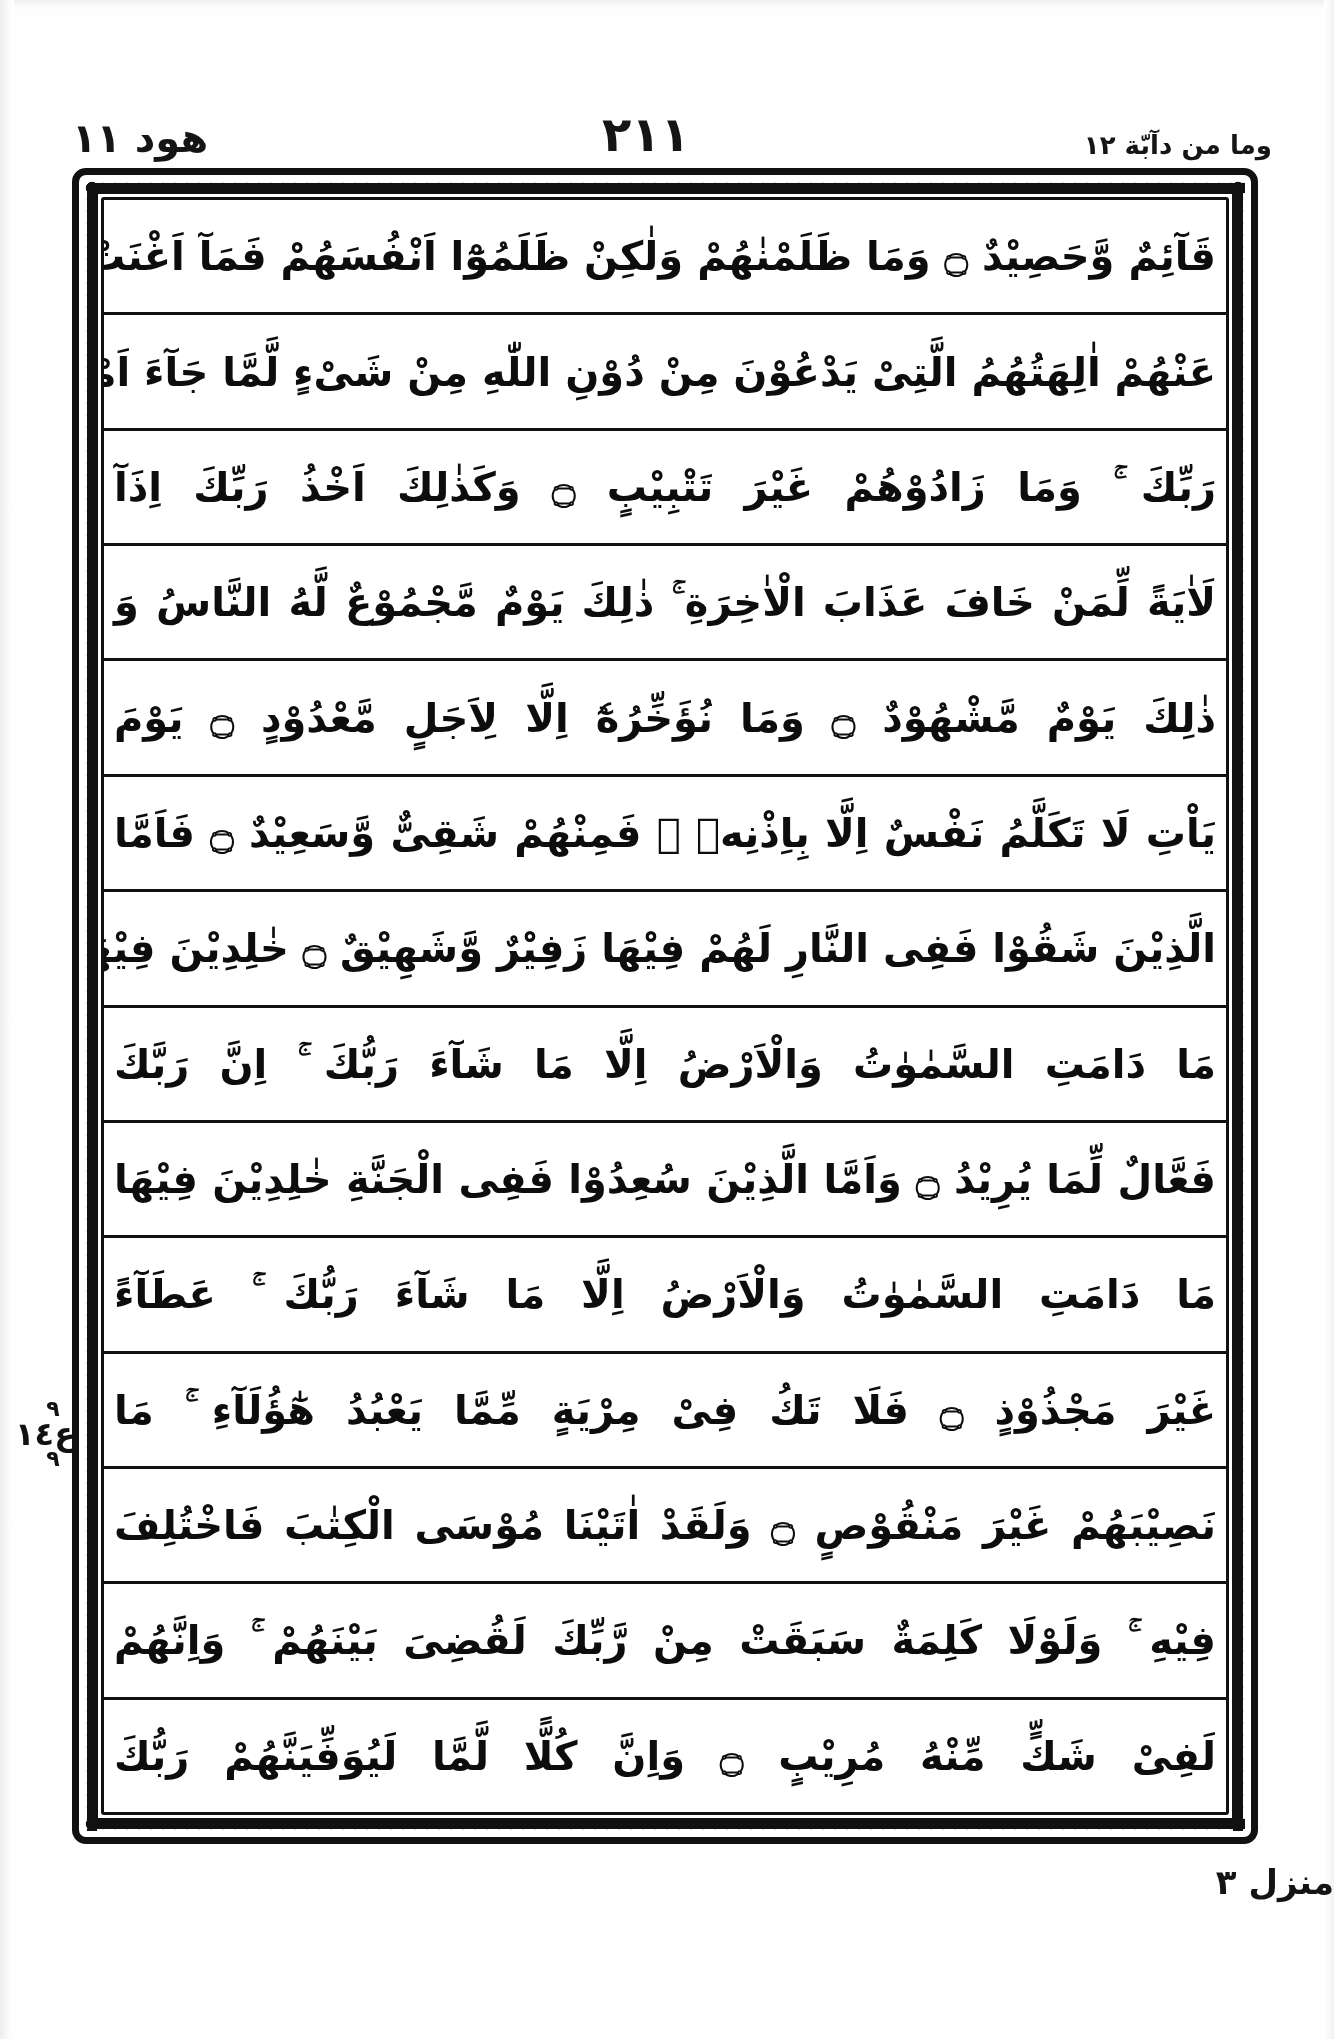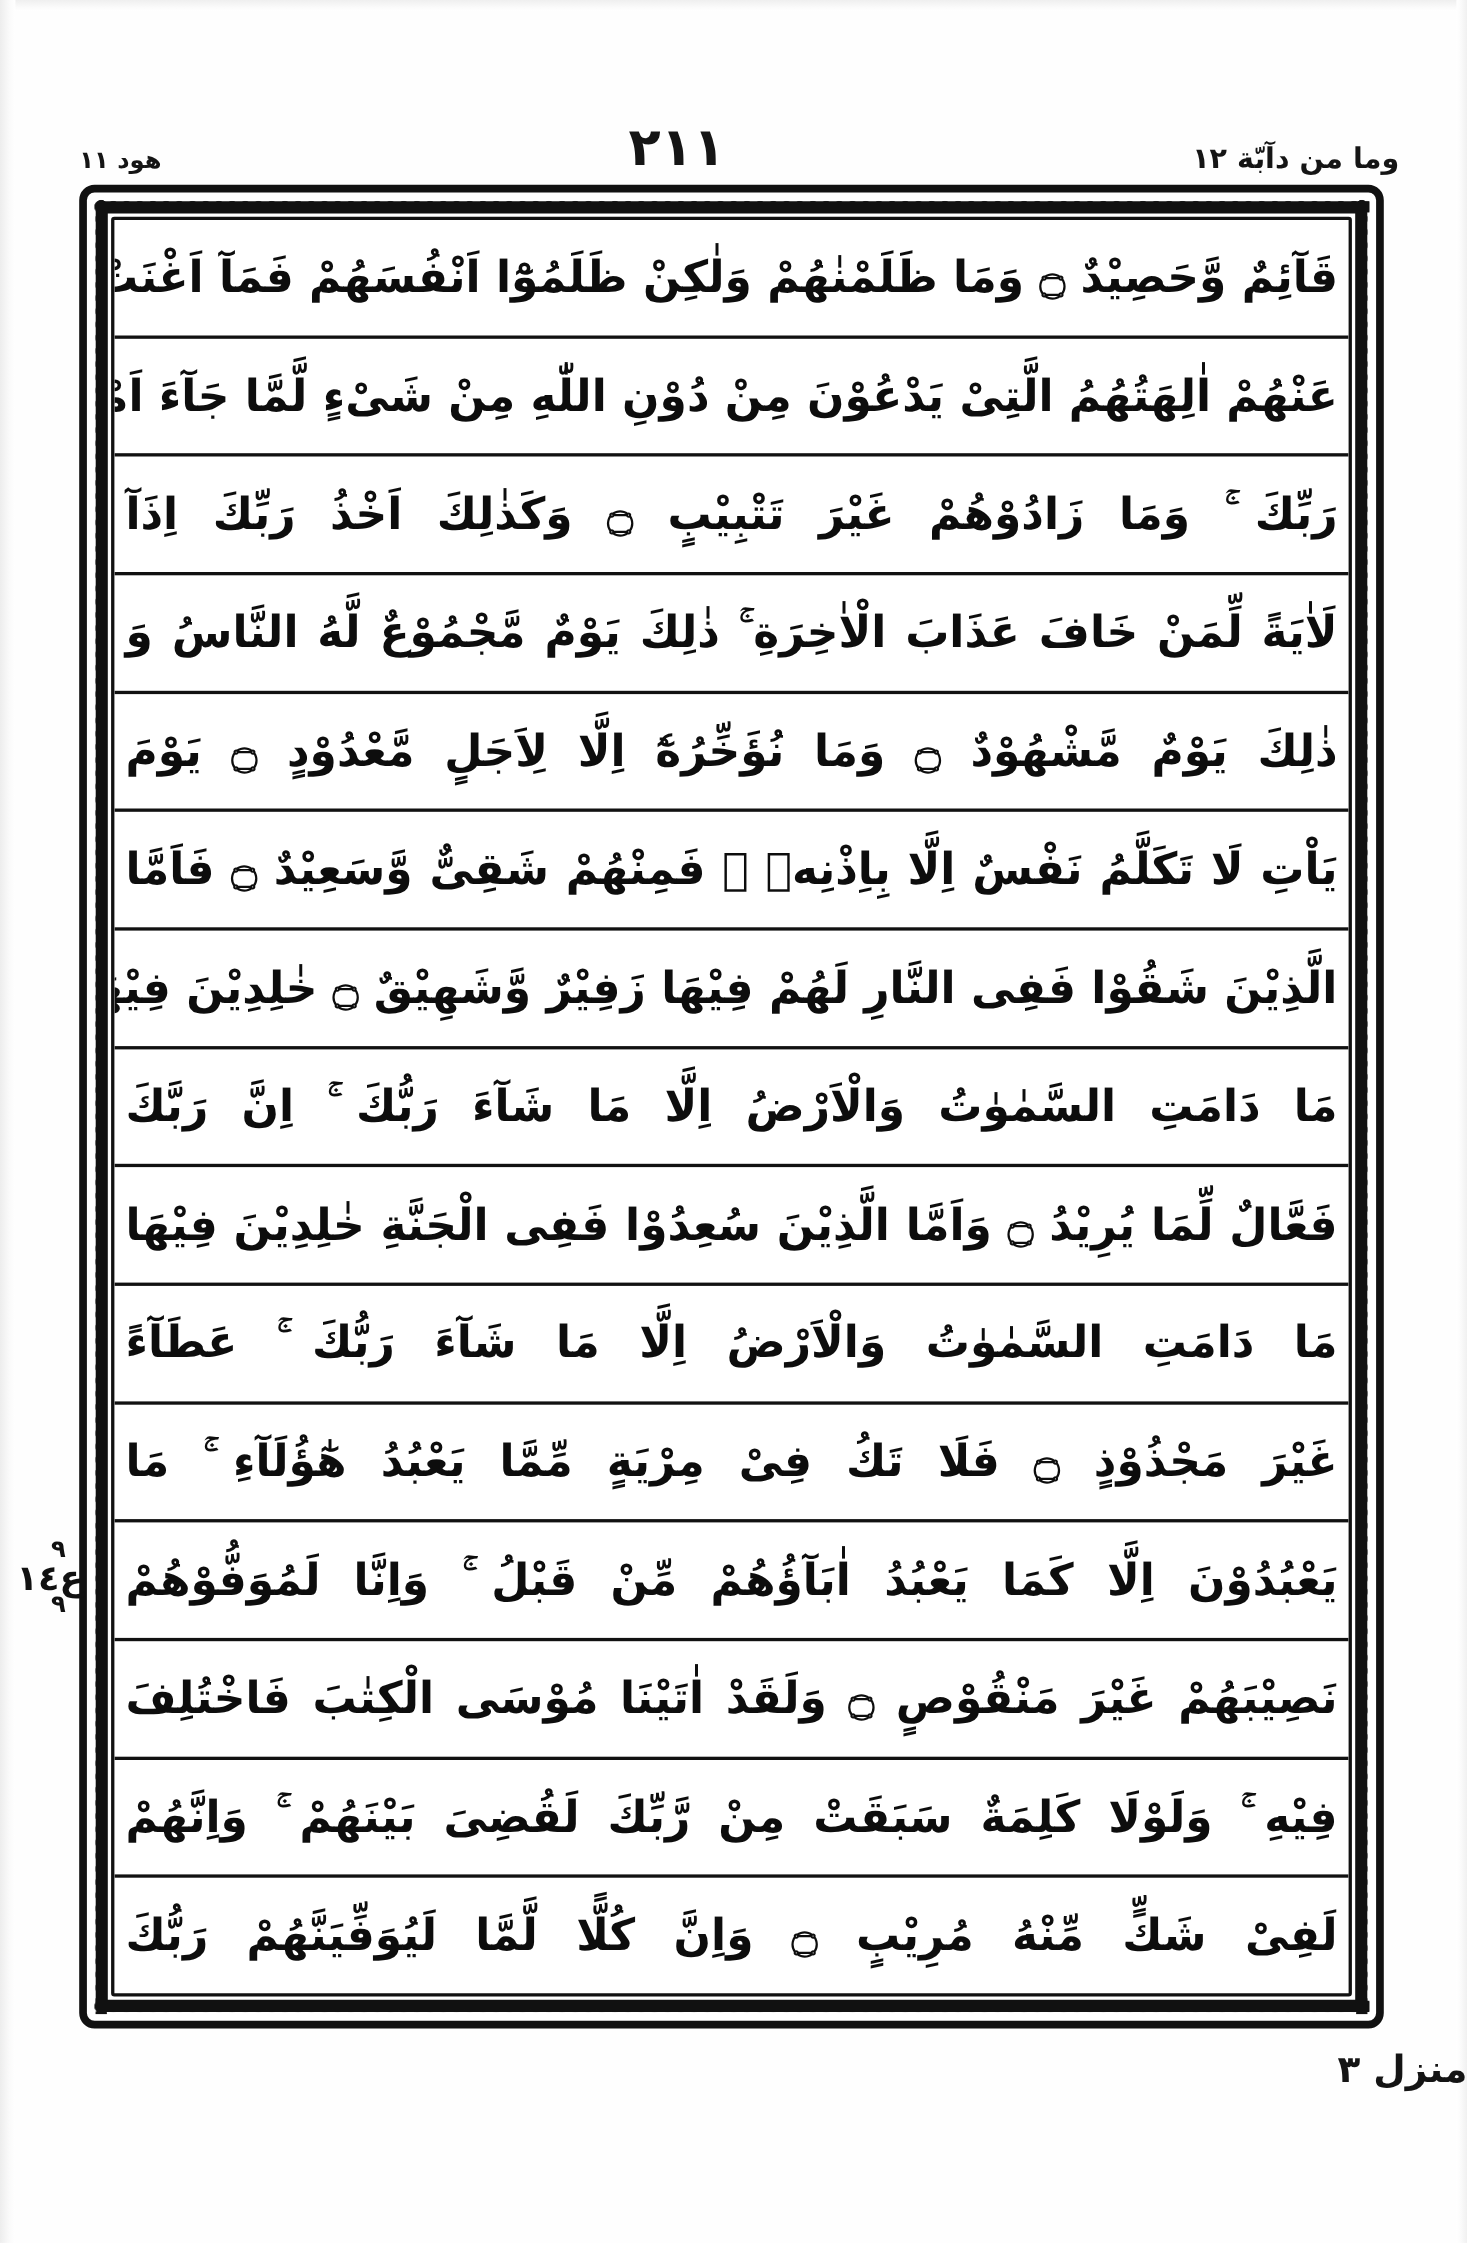--- a/index.html
+++ b/index.html
@@ -61,21 +61,21 @@
     line-height: 1;
     white-space: nowrap;
     letter-spacing: -0.5px;
   }
   .hdr-juz { font-size: 26px; }
   .hdr-page {
     font-size: 48px;
     font-weight: 700;
     letter-spacing: 1px;
   }
-  .hdr-surah { font-size: 22px; }
+  .hdr-surah { font-size: 40px; }
 
   
   .frame-outer {
     position: absolute;
     left: 72px;
     top: 168px;
     width: 1186px;
     height: 1676px;
     border: 7px solid #111111;
     border-radius: 14px;
@@ -251,23 +251,20 @@
         <div class="ayah-line">
           <div class="ayah-text">فَعَّالٌ لِّمَا يُرِيْدُ ۝ وَاَمَّا الَّذِيْنَ سُعِدُوْا فَفِى الْجَنَّةِ خٰلِدِيْنَ فِيْهَا</div>
         </div>
         <div class="ayah-line">
           <div class="ayah-text">مَا دَامَتِ السَّمٰوٰتُ وَالْاَرْضُ اِلَّا مَا شَآءَ رَبُّكَ ۚ عَطَآءً</div>
         </div>
         <div class="ayah-line">
           <div class="ayah-text">غَيْرَ مَجْذُوْذٍ ۝ فَلَا تَكُ فِىْ مِرْيَةٍ مِّمَّا يَعْبُدُ هٰٓؤُلَآءِ ۚ مَا</div>
         </div>
         <div class="ayah-line">
-          <div class="ayah-text">يَعْبُدُوْنَ اِلَّا كَمَا يَعْبُدُ اٰبَآؤُهُمْ مِّنْ قَبْلُ ۚ وَاِنَّا لَمُوَفُّوْهُمْ</div>
-        </div>
-        <div class="ayah-line">
           <div class="ayah-text">نَصِيْبَهُمْ غَيْرَ مَنْقُوْصٍ ۝ وَلَقَدْ اٰتَيْنَا مُوْسَى الْكِتٰبَ فَاخْتُلِفَ</div>
         </div>
         <div class="ayah-line">
           <div class="ayah-text">فِيْهِ ۚ وَلَوْلَا كَلِمَةٌ سَبَقَتْ مِنْ رَّبِّكَ لَقُضِىَ بَيْنَهُمْ ۚ وَاِنَّهُمْ</div>
         </div>
         <div class="ayah-line">
           <div class="ayah-text">لَفِىْ شَكٍّ مِّنْهُ مُرِيْبٍ ۝ وَاِنَّ كُلًّا لَّمَّا لَيُوَفِّيَنَّهُمْ رَبُّكَ</div>
         </div>
       </div>
     </div>

